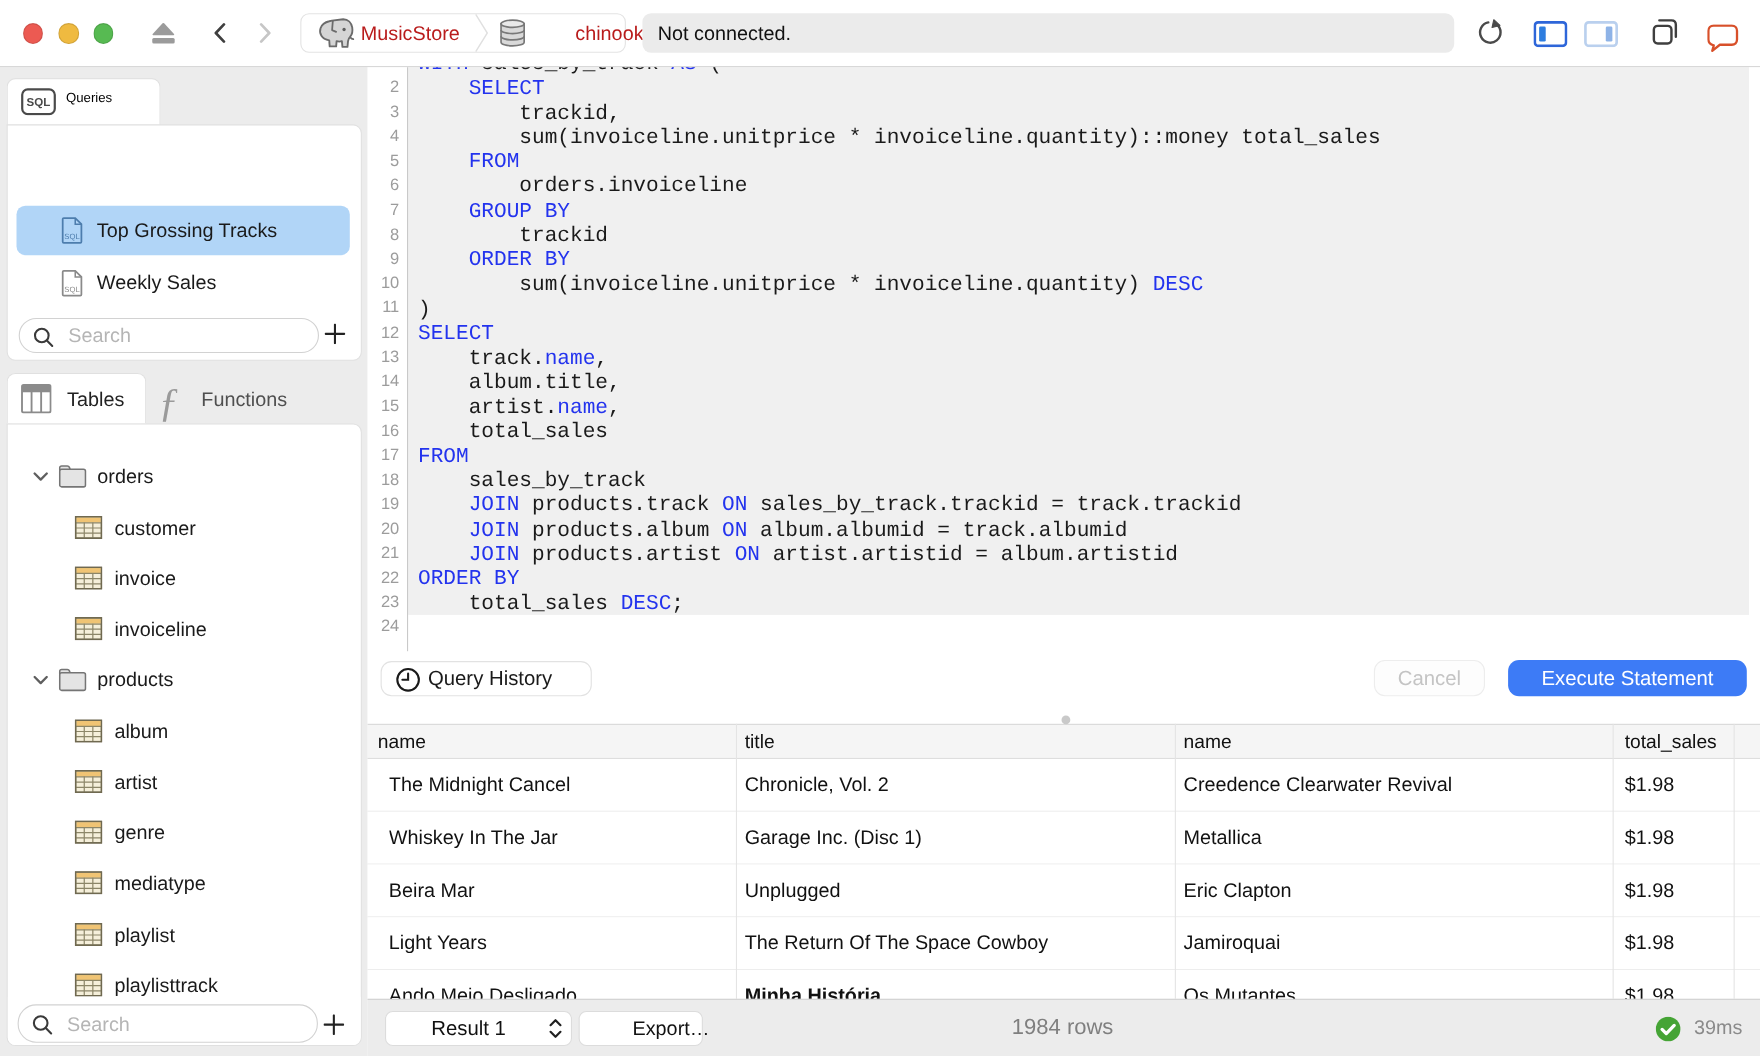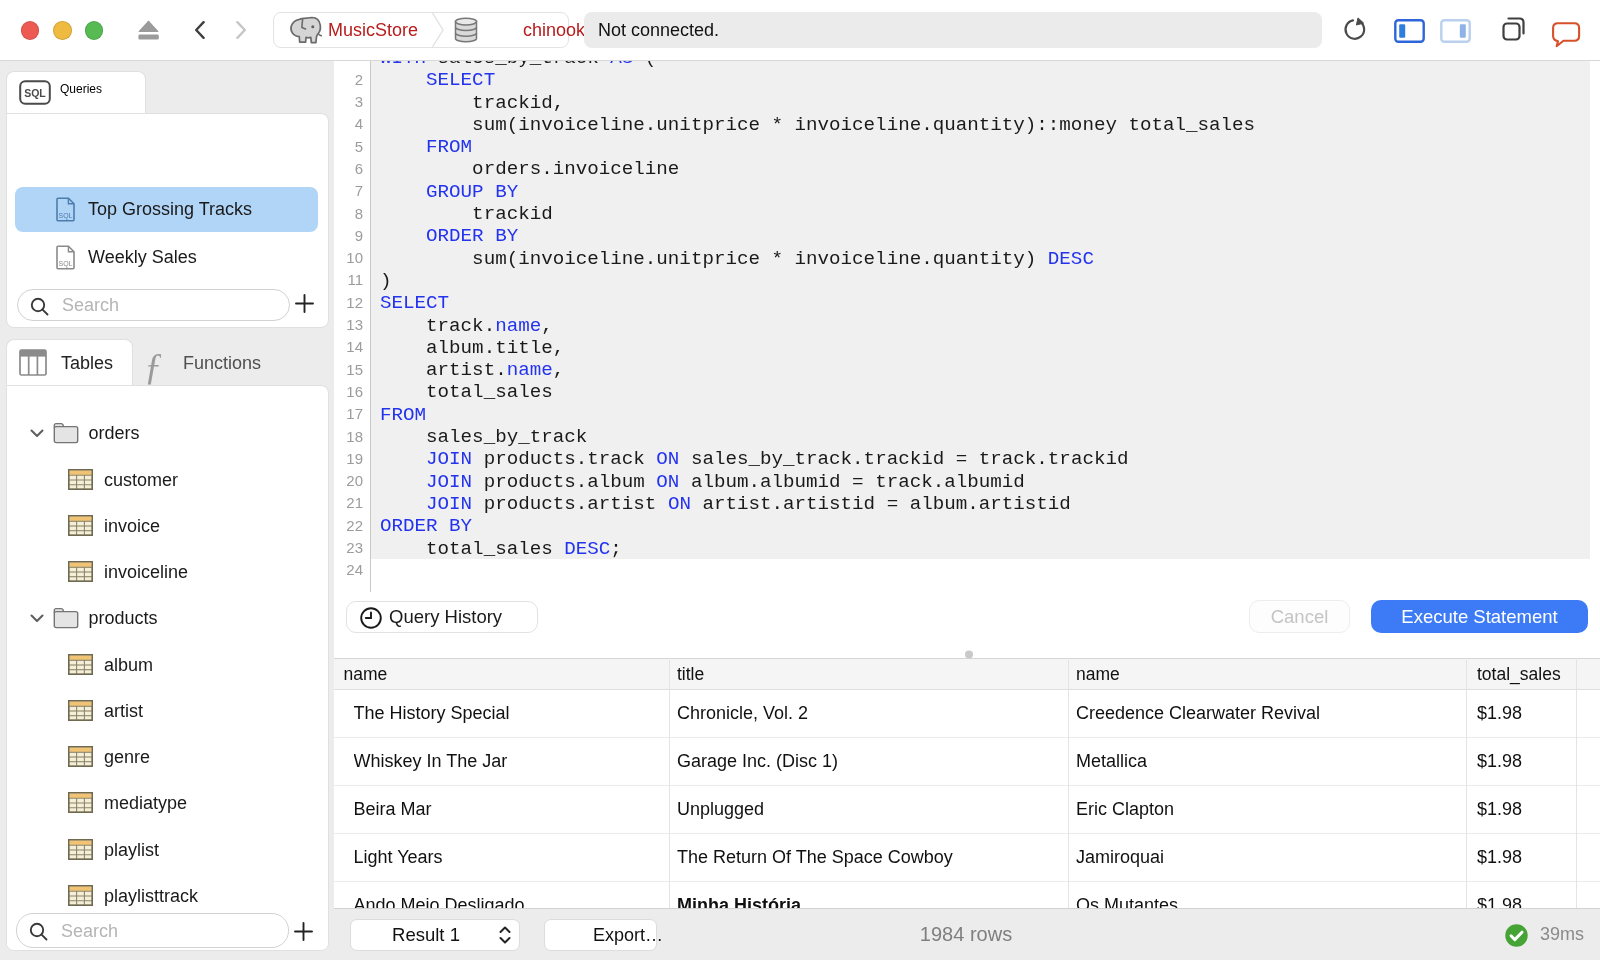--- a/index.html
+++ b/index.html
@@ -403,21 +403,21 @@
 
 <div id="rtable">
   <div style="position:absolute; left:0; top:0; width:1266px; height:1px; background:#d5d5d5;"></div>
   <div id="rthead">
     <div class="hcell" style="left:9.5px;">name</div>
     <div class="hcell" style="left:343px;">title</div>
     <div class="hcell" style="left:742px;">name</div>
     <div class="hcell" style="left:1143px;">total_sales</div>
   </div>
   <div class="rrow" style="top:32px;">
-    <div class="cell" style="left:19.5px;">The History Special</div>
+    <div class="cell" style="left:19.5px;">The Midnight Cancel</div>
     <div class="cell" style="left:343px;">Chronicle, Vol. 2</div>
     <div class="cell" style="left:742px;">Creedence Clearwater Revival</div>
     <div class="cell" style="left:1143px;">$1.98</div>
   </div>
   <div class="rrow" style="top:80px;">
     <div class="cell" style="left:19.5px;">Whiskey In The Jar</div>
     <div class="cell" style="left:343px;">Garage Inc. (Disc 1)</div>
     <div class="cell" style="left:742px;">Metallica</div>
     <div class="cell" style="left:1143px;">$1.98</div>
   </div>
@@ -446,20 +446,20 @@
 </div>
 
 <div id="bbar">
   <div class="bbtn" style="left:16px; width:170px;">
     <span style="position:absolute; left:0; width:150px; text-align:center; line-height:30px; font-size:18.5px;">Result 1</span>
     <svg class="abs" style="left:146px; top:5px;" width="16" height="20" viewBox="0 0 16 20">
       <path d="M3.5 7 L8 2.5 L12.5 7" fill="none" stroke="#222" stroke-width="2" stroke-linecap="round" stroke-linejoin="round"></path>
       <path d="M3.5 13 L8 17.5 L12.5 13" fill="none" stroke="#222" stroke-width="2" stroke-linecap="round" stroke-linejoin="round"></path>
     </svg>
   </div>
-  <div class="bbtn" style="left:210px; width:113px; text-align:center; line-height:30px;padding-left:48px;">Export…</div>
+  <div class="bbtn" style="left:192px; width:113px; text-align:center; line-height:30px;padding-left:48px;">Export…</div>
   <div style="position:absolute; left:532px; top:0; width:200px; text-align:center; line-height:51px; font-size:20px; color:#7f7f7f;">1984 rows</div>
   <svg class="abs" style="left:1170.5px; top:15px;" width="23" height="23" viewBox="0 0 23 23">
     <circle cx="11.5" cy="11.5" r="11.2" fill="#45a435"></circle>
     <path d="M6 11.8 L9.8 15.6 L17 8.2" fill="none" stroke="#fff" stroke-width="3" stroke-linecap="round" stroke-linejoin="round"></path>
   </svg>
   <div style="position:absolute; left:1206px; top:0; line-height:51px; font-size:18px; color:#8a8a8a;">39ms</div>
 </div>
 
 </body></html>

